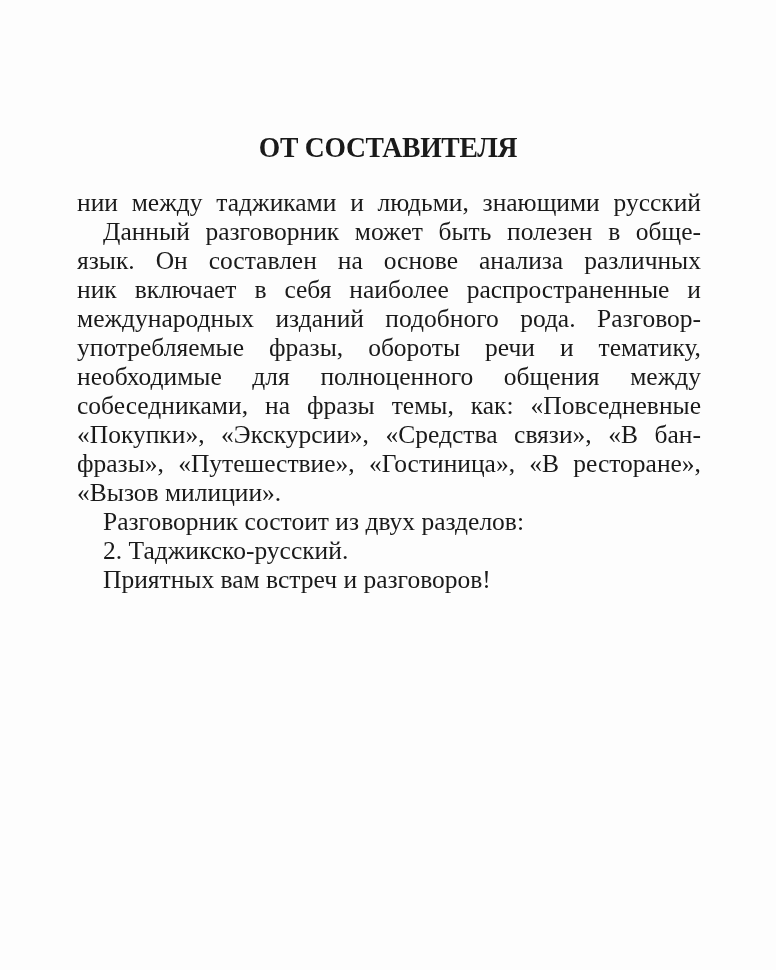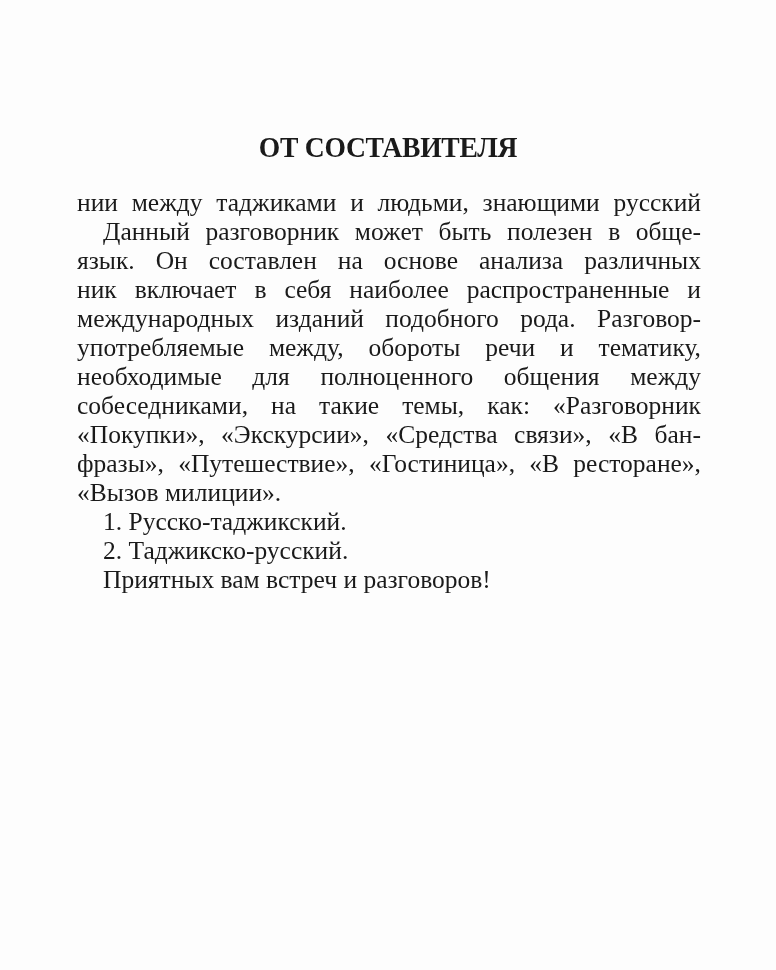--- a/index.html
+++ b/index.html
@@ -67,23 +67,23 @@
 
 <div class="page">
   <h1 class="title">ОТ СОСТАВИТЕЛЯ</h1>
 
   <div class="body-text">
     <span class="line justify">нии между таджиками и людьми, знающими русский</span>
     <span class="line justify indent">Данный разговорник может быть полезен в обще-</span>
     <span class="line justify">язык. Он составлен на основе анализа различных</span>
     <span class="line justify">ник включает в себя наиболее распространенные и</span>
     <span class="line justify">международных изданий подобного рода. Разговор-</span>
-    <span class="line justify">употребляемые между, обороты речи и тематику,</span>
+    <span class="line justify">употребляемые фразы, обороты речи и тематику,</span>
     <span class="line justify">необходимые для полноценного общения между</span>
-    <span class="line justify">собеседниками, на такие темы, как: «Разговорник</span>
+    <span class="line justify">собеседниками, на фразы темы, как: «Повседневные</span>
     <span class="line justify">«Покупки», «Экскурсии», «Средства связи», «В бан-</span>
     <span class="line justify">фразы», «Путешествие», «Гостиница», «В ресторане»,</span>
     <span class="line last">«Вызов милиции».</span>
-    <span class="line indent last">1. Русско-таджикский.</span>
+    <span class="line indent last">Разговорник состоит из двух разделов:</span>
     <span class="line indent last">2. Таджикско-русский.</span>
     <span class="line indent last">Приятных вам встреч и разговоров!</span>
   </div>
 </div>
 
 </body></html>

